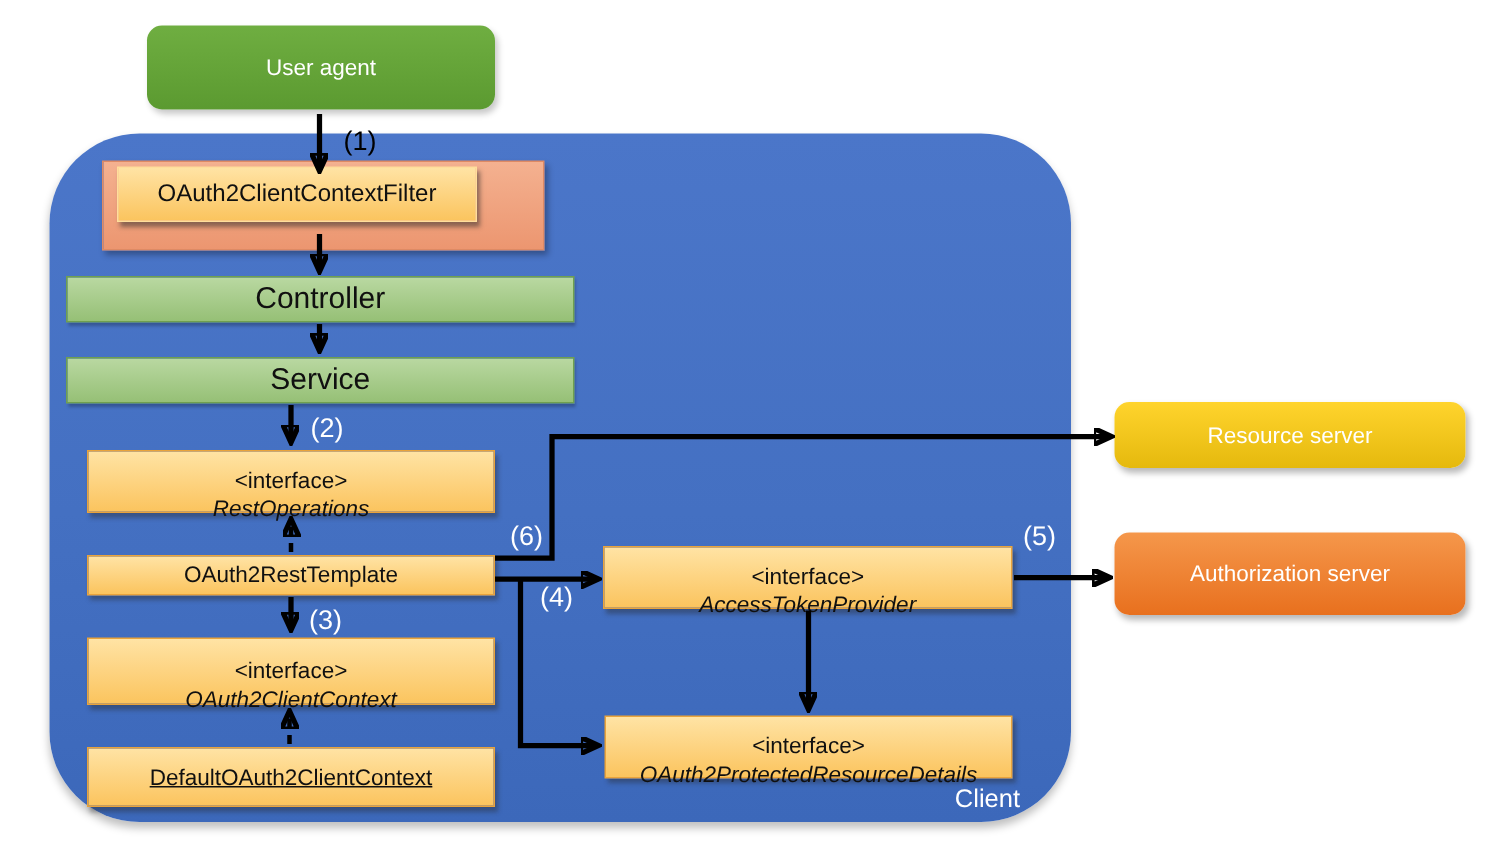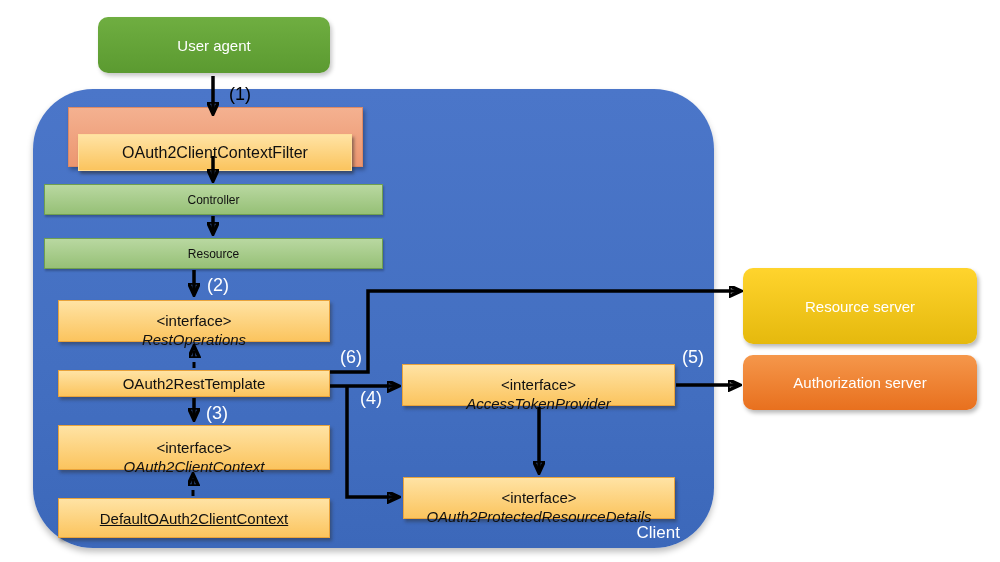--- a/index.html
+++ b/index.html
@@ -27,21 +27,21 @@
     box-shadow:2px 3px 4px rgba(0,0,0,.3);
   }
   .gold-inner{
     background:linear-gradient(var(--c-orange_top,#FFE3A4),var(--c-orange_bottom,#FBC45E));
     border:1px solid #FFDE9B;box-shadow:2px 3px 3px rgba(40,40,40,.5);
     font-size:16px;
   }
   .green-sm{
     background:linear-gradient(var(--c-green_light_top,#B9D8A1),var(--c-green_light_bottom,#96C076));
     border:1px solid var(--c-green_border,#6F9F4F);
-    box-shadow:1px 2px 2px rgba(0,0,0,.25);font-size:12px;
+    box-shadow:1px 2px 2px rgba(0,0,0,.25);font-size:20px;
   }
   .orange{
     background:linear-gradient(var(--c-orange_top,#FFE3A4),var(--c-orange_bottom,#FBC45E));
     border:1px solid var(--c-orange_border,#E9A33B);
     box-shadow:2px 3px 3px rgba(40,40,40,.4);
   }
   .iface{flex-direction:column;line-height:19px;padding-top:18px;}
   .iname{font-style:italic;}
   .yellow-srv{
     background:linear-gradient(var(--c-yellow_top,#FFD42D),var(--c-yellow_bottom,#E5B90D));
@@ -66,29 +66,29 @@
 
 <div class="canvas">
 
   <div class="client-rect"></div>
 
   <div class="box rounded green-dark" style="left:98px;top:17px;width:232px;height:56px;">
     <span>User agent</span>
   </div>
 
   <div class="box salmon" style="left:68px;top:107px;width:295px;height:60px;"></div>
-  <div class="box gold-inner" style="left:78px;top:134px;width:274px;height:37px;">
+  <div class="box gold-inner" style="left:78px;top:111px;width:240px;height:37px;">
     <span>OAuth2ClientContextFilter</span>
   </div>
 
   <div class="box green-sm" style="left:44px;top:184px;width:339px;height:31px;">
     <span>Controller</span>
   </div>
   <div class="box green-sm" style="left:44px;top:238px;width:339px;height:31px;">
-    <span>Resource</span>
+    <span>Service</span>
   </div>
 
   <div class="box orange iface" style="left:58px;top:300px;width:272px;height:42px;">
     <span>&lt;interface&gt;</span>
     <span class="iname">RestOperations</span>
   </div>
 
   <div class="box orange" style="left:58px;top:370px;width:272px;height:27px;justify-content:center;">
     <span>OAuth2RestTemplate</span>
   </div>
@@ -105,21 +105,21 @@
   <div class="box orange iface" style="left:402px;top:364px;width:273px;height:42px;">
     <span>&lt;interface&gt;</span>
     <span class="iname">AccessTokenProvider</span>
   </div>
 
   <div class="box orange iface" style="left:403px;top:477px;width:272px;height:42px;">
     <span>&lt;interface&gt;</span>
     <span class="iname">OAuth2ProtectedResourceDetails</span>
   </div>
 
-  <div class="box rounded yellow-srv" style="left:743px;top:268px;width:234px;height:76px;">
+  <div class="box rounded yellow-srv" style="left:743px;top:268px;width:234px;height:44px;">
     <span>Resource server</span>
   </div>
   <div class="box rounded orange-srv" style="left:743px;top:355px;width:234px;height:55px;">
     <span>Authorization server</span>
   </div>
 
   <div class="client-caption">Client</div>
 
   <div class="step dark" style="left:229px;top:84px;">(1)</div>
   <div class="step" style="left:207px;top:275px;">(2)</div>

